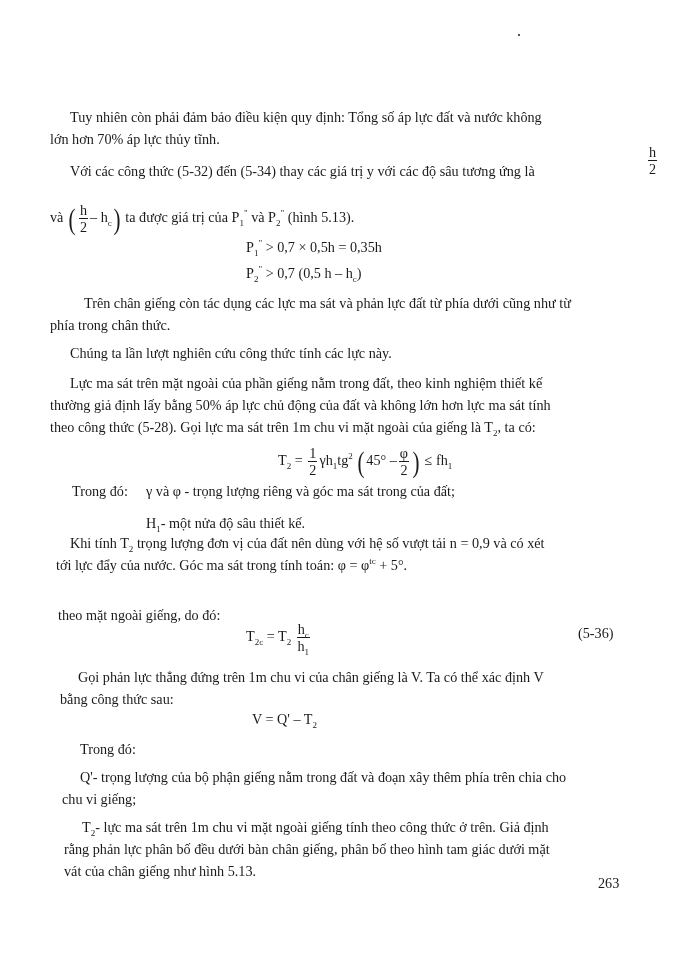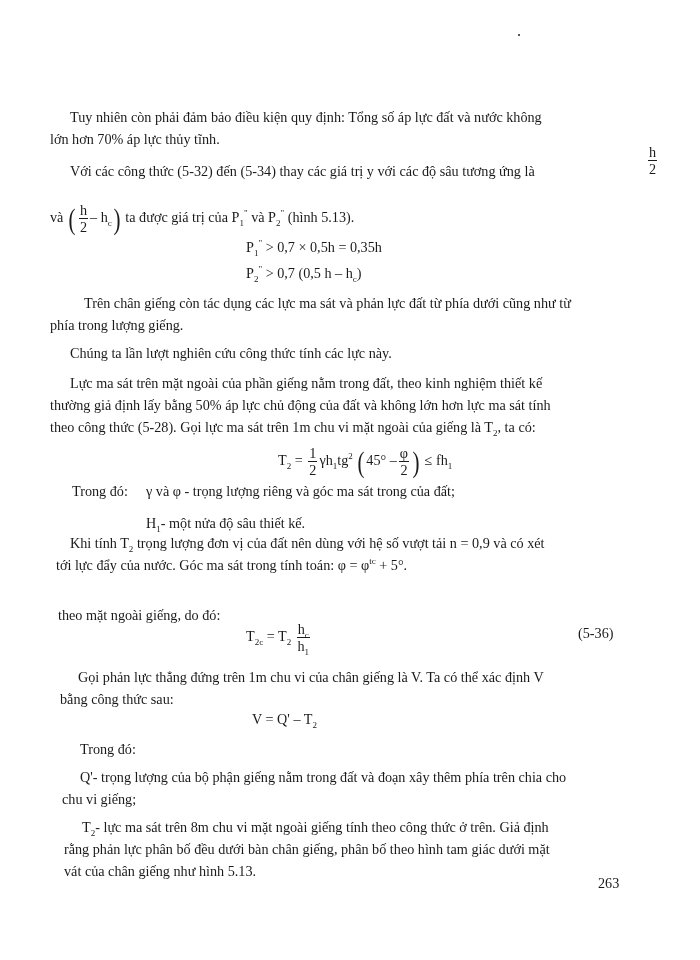--- a/index.html
+++ b/index.html
@@ -44,21 +44,21 @@
   <div class="ln" style="left:246px; top:238px;">
     <span>P</span><sub>1</sub><sup>"</sup>
     <span>&gt; 0,7 × 0,5h = 0,35h</span>
   </div>
   <div class="ln" style="left:246px; top:264px;">
     <span>P</span><sub>2</sub><sup>"</sup>
     <span>&gt; 0,7 (0,5 h – h</span><sub>c</sub><span>)</span>
   </div>
 
   <div class="ln ind" style="top:294px;margin-left:14px;">Trên chân giếng còn tác dụng các lực ma sát và phản lực đất từ phía dưới cũng như từ</div>
-  <div class="ln noi" style="top:316px;">phía trong lượng giếng.</div>
+  <div class="ln noi" style="top:316px;">phía trong chân thức.</div>
 
   <div class="ln ind" style="top:374px;">Lực ma sát trên mặt ngoài của phần giếng nằm trong đất, theo kinh nghiệm thiết kế</div>
 
   <div class="ln ind" style="top:344px;">Chúng ta lần lượt nghiên cứu công thức tính các lực này.</div>
   <div class="ln noi" style="top:396px;">thường giả định lấy bằng 50% áp lực chủ động của đất và không lớn hơn lực ma sát tính</div>
   <div class="ln noi" style="top:418px;">
     <span>theo công thức (5-28). Gọi lực ma sát trên 1m chu vi mặt ngoài của giếng là T</span><sub>2</sub><span>, ta có:</span>
   </div>
 
   <div class="ln" style="left:240px; top:440px; line-height:40px;margin-left:38px;">
@@ -97,19 +97,19 @@
   <div class="ln" style="left:252px; top:710px;">
     <span>V = Q' – T</span><sub>2</sub>
   </div>
 
   <div class="ln" style="left:80px; top:740px;">Trong đó:</div>
 
   <div class="ln" style="left:80px; top:768px;">Q'- trọng lượng của bộ phận giếng nằm trong đất và đoạn xây thêm phía trên chia cho</div>
   <div class="ln" style="left:62px; top:790px;">chu vi giếng;</div>
 
   <div class="ln" style="left:82px; top:818px;">
-    <span>T</span><sub>2</sub><span>- lực ma sát trên 8m chu vi mặt ngoài giếng tính theo công thức ở trên. Giả định</span>
+    <span>T</span><sub>2</sub><span>- lực ma sát trên 1m chu vi mặt ngoài giếng tính theo công thức ở trên. Giả định</span>
   </div>
   <div class="ln" style="left:64px; top:840px;">rằng phản lực phân bố đều dưới bàn chân giếng, phân bố theo hình tam giác dưới mặt</div>
   <div class="ln" style="left:64px; top:862px;">vát của chân giếng như hình 5.13.</div>
 
   <div class="ln" style="left:598px; top:874px;">263</div>
 </div>
 
 </body></html>

